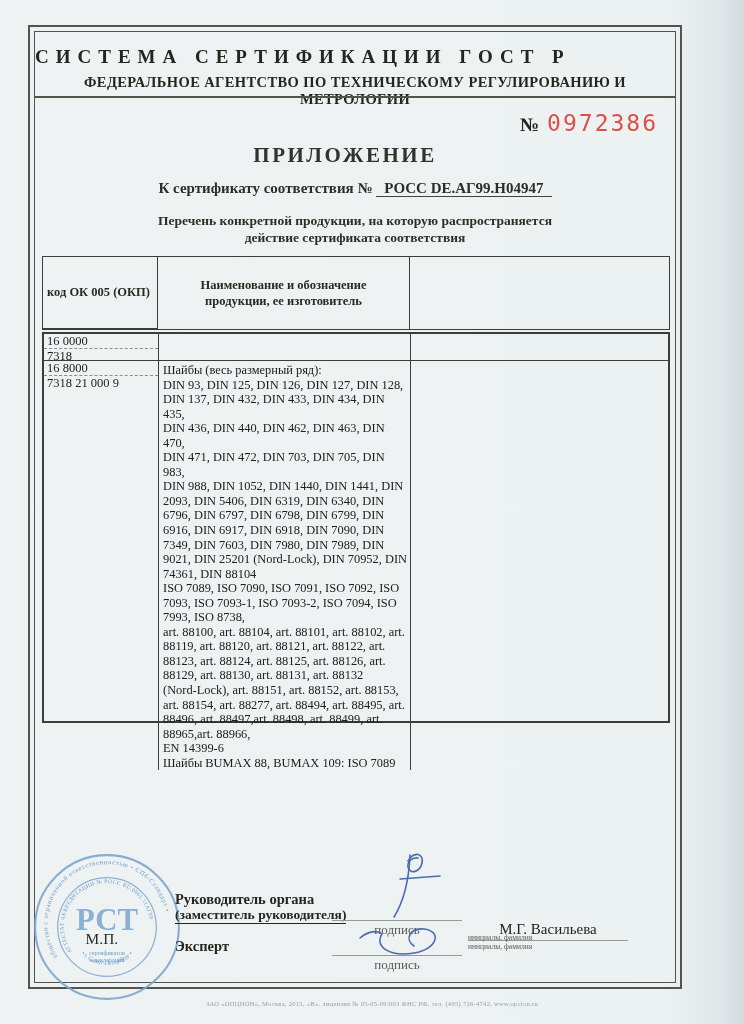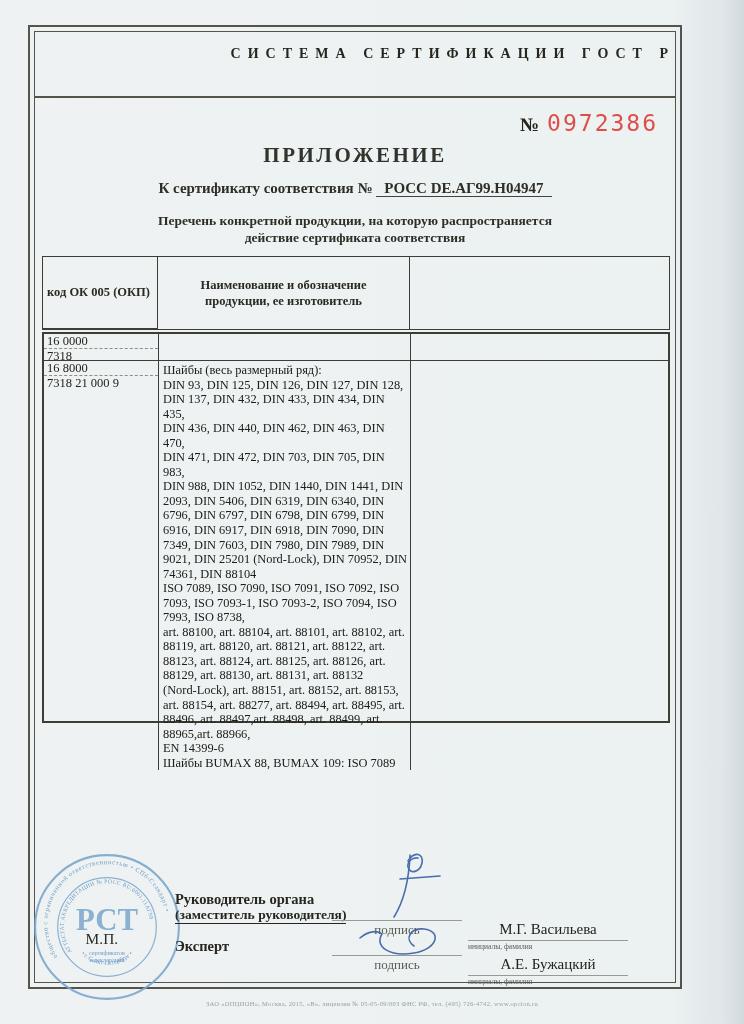--- a/index.html
+++ b/index.html
@@ -15,41 +15,41 @@
   }
   .frame-outer {
     position:absolute; left:28px; top:25px; width:654px; height:964px;
     border:2px solid #54544c; box-sizing:border-box;
   }
   .frame-inner {
     position:absolute; left:34px; top:31px; width:642px; height:952px;
     border:1px solid #54544c; box-sizing:border-box;
   }
   .hdr1 {
-    position:absolute; left:35px; top:46px; width:640px; text-align:right;
-    font-size:14px; font-weight:bold; letter-spacing:7px; color:#26261f;
+    position:absolute; left:35px; top:46px; width:640px; text-align:left;
+    font-size:19px; font-weight:bold; letter-spacing:7px; color:#26261f;
   }
   .hdr2 {
     position:absolute; left:35px; top:74px; width:640px; text-align:center;
     font-size:14.5px; font-weight:bold; letter-spacing:0.4px; color:#26261f;
   }
   .hdr-rule {
     position:absolute; left:34px; top:96px; width:642px; height:0;
     border-top:2px solid #54544c;
   }
   .blank-no {
     position:absolute; left:520px; top:110px; white-space:nowrap;
   }
   .blank-no .sign { font-size:19px; font-weight:bold; color:#26261f; margin-right:8px; }
   .blank-no .val {
     font-family:"DejaVu Sans Mono", monospace;
     font-size:23px; color:#df4e48; letter-spacing:2px; font-weight:normal;
   }
   .doc-title {
-    position:absolute; left:35px; top:143px; width:640px; text-align:center;
+    position:absolute; left:25px; top:143px; width:640px; text-align:center;
     font-size:21px; font-weight:bold; letter-spacing:2.5px; color:#33332c;
   }
   .doc-sub {
     position:absolute; left:35px; top:180px; width:640px; text-align:center;
     font-size:15px; font-weight:bold; color:#2e2e27;
   }
   .doc-sub .cert-no { border-bottom:1px solid #44443c; padding:0 8px; font-weight:bold; }
   .doc-desc {
     position:absolute; left:35px; top:212px; width:640px; text-align:center;
     font-size:13.5px; font-weight:bold; line-height:17px; color:#2e2e27;
@@ -101,20 +101,21 @@
   }
 </style>
 </head>
 <body>
 
 <div class="page">
   <div class="frame-outer"></div>
   <div class="frame-inner"></div>
 
   <div class="hdr1">СИСТЕМА СЕРТИФИКАЦИИ ГОСТ Р</div>
+  <div class="hdr2">ФЕДЕРАЛЬНОЕ АГЕНТСТВО ПО ТЕХНИЧЕСКОМУ РЕГУЛИРОВАНИЮ И МЕТРОЛОГИИ</div>
   <div class="hdr-rule"></div>
 
   <div class="blank-no">
     <span class="sign">№</span><span class="val">0972386</span>
   </div>
 
   <div class="doc-title">ПРИЛОЖЕНИЕ</div>
 
   <div class="doc-sub">
     <span>К сертификату соответствия №</span>
@@ -208,21 +209,20 @@
   <div class="sig-name" style="left:468px; top:897px;">
     <div class="n">М.Г. Васильева</div>
     <div class="c">инициалы, фамилия</div>
   </div>
 
   <div class="sig-role" style="left:175px; top:938px;">Эксперт</div>
   <div class="sig-line" style="left:332px; top:955px;">
     <span class="cap">подпись</span>
   </div>
   <div class="sig-name" style="left:468px; top:932px;">
-    <div class="n">А.Е. Бужацкий</div>
     <div class="c">инициалы, фамилия</div>
   </div>
 
   <svg class="ink" viewBox="0 0 160 120">
     <g fill="none" stroke="#3b5ea6" stroke-width="1.6" stroke-linecap="round" opacity="0.9">
       <path d="M 78,16 C 84,6 94,8 92,18 C 90,27 80,30 78,22 C 77,17 82,12 88,13"></path>
       <path d="M 80,10 C 79,34 74,56 64,72"></path>
       <path d="M 70,34 L 110,31"></path>
       <path d="M 30,93 C 38,86 48,85 52,89 M 52,89 C 44,102 60,112 84,108 C 108,104 112,86 94,84 C 80,83 74,94 84,101"></path>
     </g>

